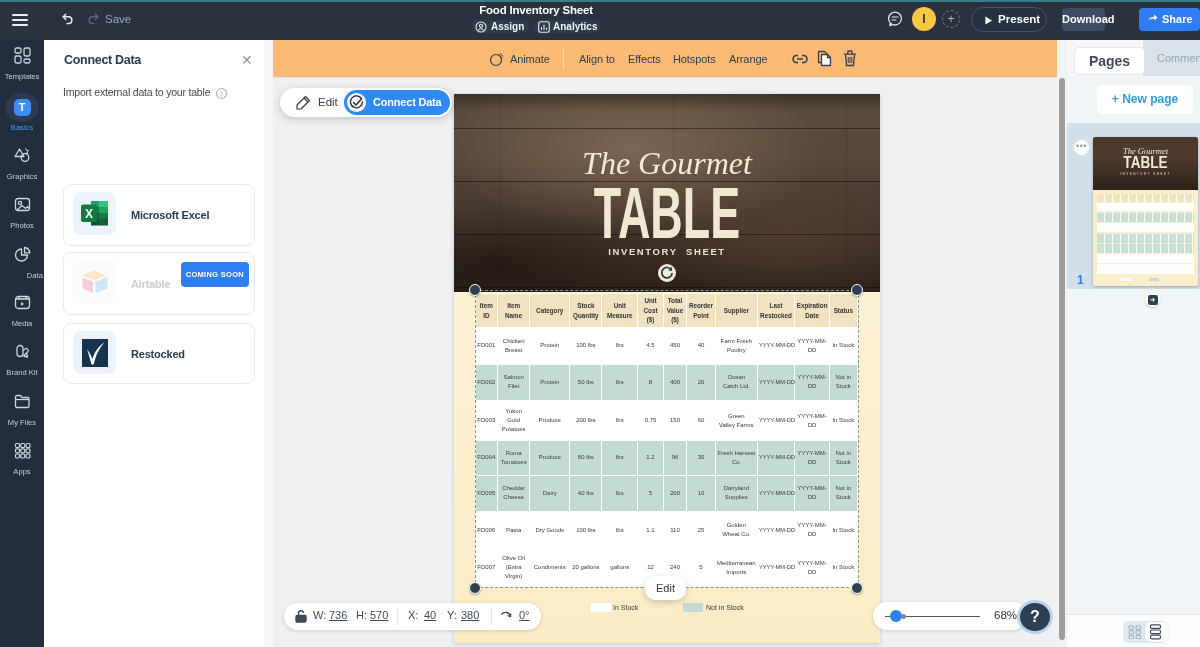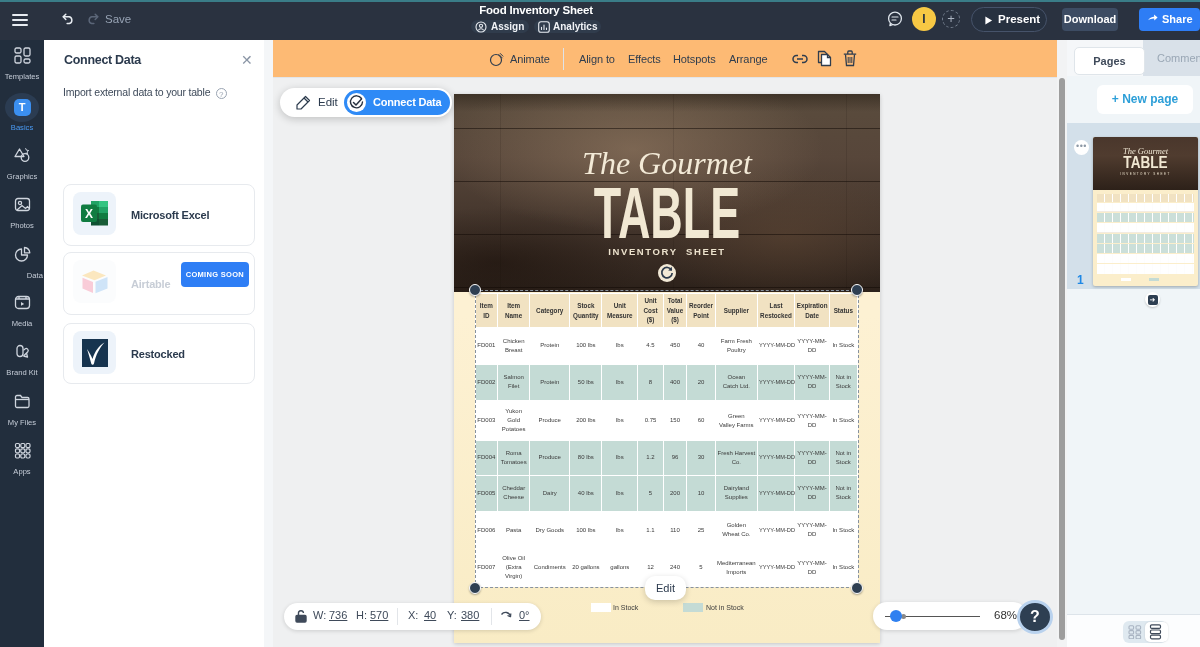--- a/index.html
+++ b/index.html
@@ -8,21 +8,21 @@
 
   
   #topbar { position:absolute; left:0; top:0; width:1200px; height:40px; background:#2a3240; }
   #topbar .teal { position:absolute; left:0; top:0; width:100%; height:1.5px; background:#3a7d88; }
   .burger { position:absolute; left:12px; top:14px; width:16px; height:12px; }
   .burger div { height:2px; background:#e8ecf1; border-radius:2px; margin-bottom:3px; }
   #save { position:absolute; left:105px; top:13px; color:#97a3b4; font-size:11.5px; }
   #title { position:absolute; left:416px; top:4px; width:240px; text-align:center; color:#fff; font-size:11.5px; font-weight:bold; letter-spacing:-0.2px; }
   .tpill { position:absolute; top:20px; height:13px; background:#303c4c; border-radius:7px; color:#f0f3f7; font-size:10px; font-weight:bold; display:flex; align-items:center; }
   #present { position:absolute; left:971px; top:7px; width:76px; height:25px; border:1px solid #46536a; border-radius:13px; background:#273140; color:#fff; font-size:11.5px; font-weight:bold; line-height:23px; }
-  #download { position:absolute; left:1062px; top:8px; width:56px; height:23px; background:#3d4c63; border-radius:4px; color:#fff; font-size:11px; font-weight:bold; text-align:center; line-height:23px; }
+  #download { position:absolute; left:1062px; top:8px; width:43px; height:23px; background:#3d4c63; border-radius:4px; color:#fff; font-size:11px; font-weight:bold; text-align:center; line-height:23px; }
   #share { position:absolute; left:1139px; top:8px; width:61px; height:23px; background:#2e7df5; border-radius:4px; color:#fff; font-size:11px; font-weight:bold; line-height:23px; padding-left:20px; }
   #avatar { position:absolute; left:912px; top:7px; width:24px; height:24px; border-radius:50%; background:#f7c844; color:#27313f; font-size:12px; font-weight:bold; text-align:center; line-height:24px; }
   #plus { position:absolute; left:942px; top:10px; width:18px; height:18px; border-radius:50%; border:1px dashed #76808f; color:#aab3c0; font-size:13px; text-align:center; line-height:16px; }
 
   
   #rail { position:absolute; left:0; top:40px; width:44px; height:607px; background:#222e3d; }
   .ritem { position:absolute; left:0; width:44px; text-align:center; color:#c6cdd8; font-size:8px; }
   .ritem svg { display:block; margin:0 auto 8px auto; }
   .ritem .lbl { display:block; letter-spacing:0; transform:scale(0.95); }
   .ractive .lbl { color:#4a9bf5; }
@@ -96,21 +96,21 @@
   #zoombar .pct { position:absolute; left:112px; top:7px; width:41px; text-align:center; color:#333; font-size:11.5px; }
   #help { position:absolute; left:744px; top:522px; width:36px; height:34px; border-radius:50%; background:#2e3f52; border:3px solid #b9d2ee; color:#fff; font-size:16px; font-weight:bold; text-align:center; line-height:28px; }
 
   
   #vscroll { position:absolute; left:1057px; top:40px; width:10px; height:607px; background:#f2f3f4; }
   #vscroll .thumb { position:absolute; left:2px; top:38px; width:6px; height:562px; background:#9d9d9d; border-radius:3px; }
 
   
   #rpanel { position:absolute; left:1067px; top:40px; width:133px; height:607px; background:#f0f5f8; }
   #rtabs { position:absolute; left:0; top:0; width:133px; height:36px; background:#f5f7f9; }
-  #rtabs .pages { position:absolute; left:7px; top:7px; width:71px; height:28px; background:#fff; border:1px solid #dfe5ea; border-radius:5px; z-index:2; color:#3f4a5a; font-size:11px; font-weight:bold; text-align:center; line-height:26px; }
+  #rtabs .pages { position:absolute; left:7px; top:7px; width:71px; height:28px; background:#fff; border:1px solid #dfe5ea; border-radius:5px; z-index:2; color:#3f4a5a; font-size:14px; font-weight:bold; text-align:center; line-height:26px; }
   #rtabs .comments { position:absolute; left:90px; top:0; height:36px; line-height:36px; color:#9aa7b5; font-size:11px; white-space:nowrap; }
   #newpage { position:absolute; left:30px; top:45px; width:96px; height:29px; background:#fff; border-radius:6px; color:#2d9fd8; font-size:12px; font-weight:bold; text-align:center; line-height:29px; }
   #pagerow { position:absolute; left:0; top:83px; width:133px; height:166px; background:#d3e0ea; }
   #dots3 { position:absolute; left:7px; top:17px; width:15px; height:15px; background:#fff; border-radius:50%; color:#8d99a6; font-size:9px; letter-spacing:.5px; text-align:center; line-height:13px; }
   #pnum { position:absolute; left:10px; top:150px; color:#1e88e5; font-size:12px; font-weight:bold; }
   #thumb { position:absolute; left:26px; top:14px; width:105px; height:149px; background:#fbeecb; border-radius:2px; box-shadow:0 1px 3px rgba(0,0,0,.25); overflow:hidden; }
   #arrowbtn { position:absolute; left:78px; top:252px; width:15px; height:15px; background:#fff; border-radius:50%; box-shadow:0 1px 2px rgba(0,0,0,.2); }
   #arrowbtn .sq { position:absolute; left:2.5px; top:2.5px; width:10px; height:10px; background:#2e3f52; border-radius:2px; color:#fff; font-size:7px; text-align:center; line-height:10px; }
   #rdivider { position:absolute; left:0; top:574px; width:133px; height:1px; background:#dde4ea; }
   #rbottom { position:absolute; left:0; top:575px; width:133px; height:32px; background:#fcfdfe; }

